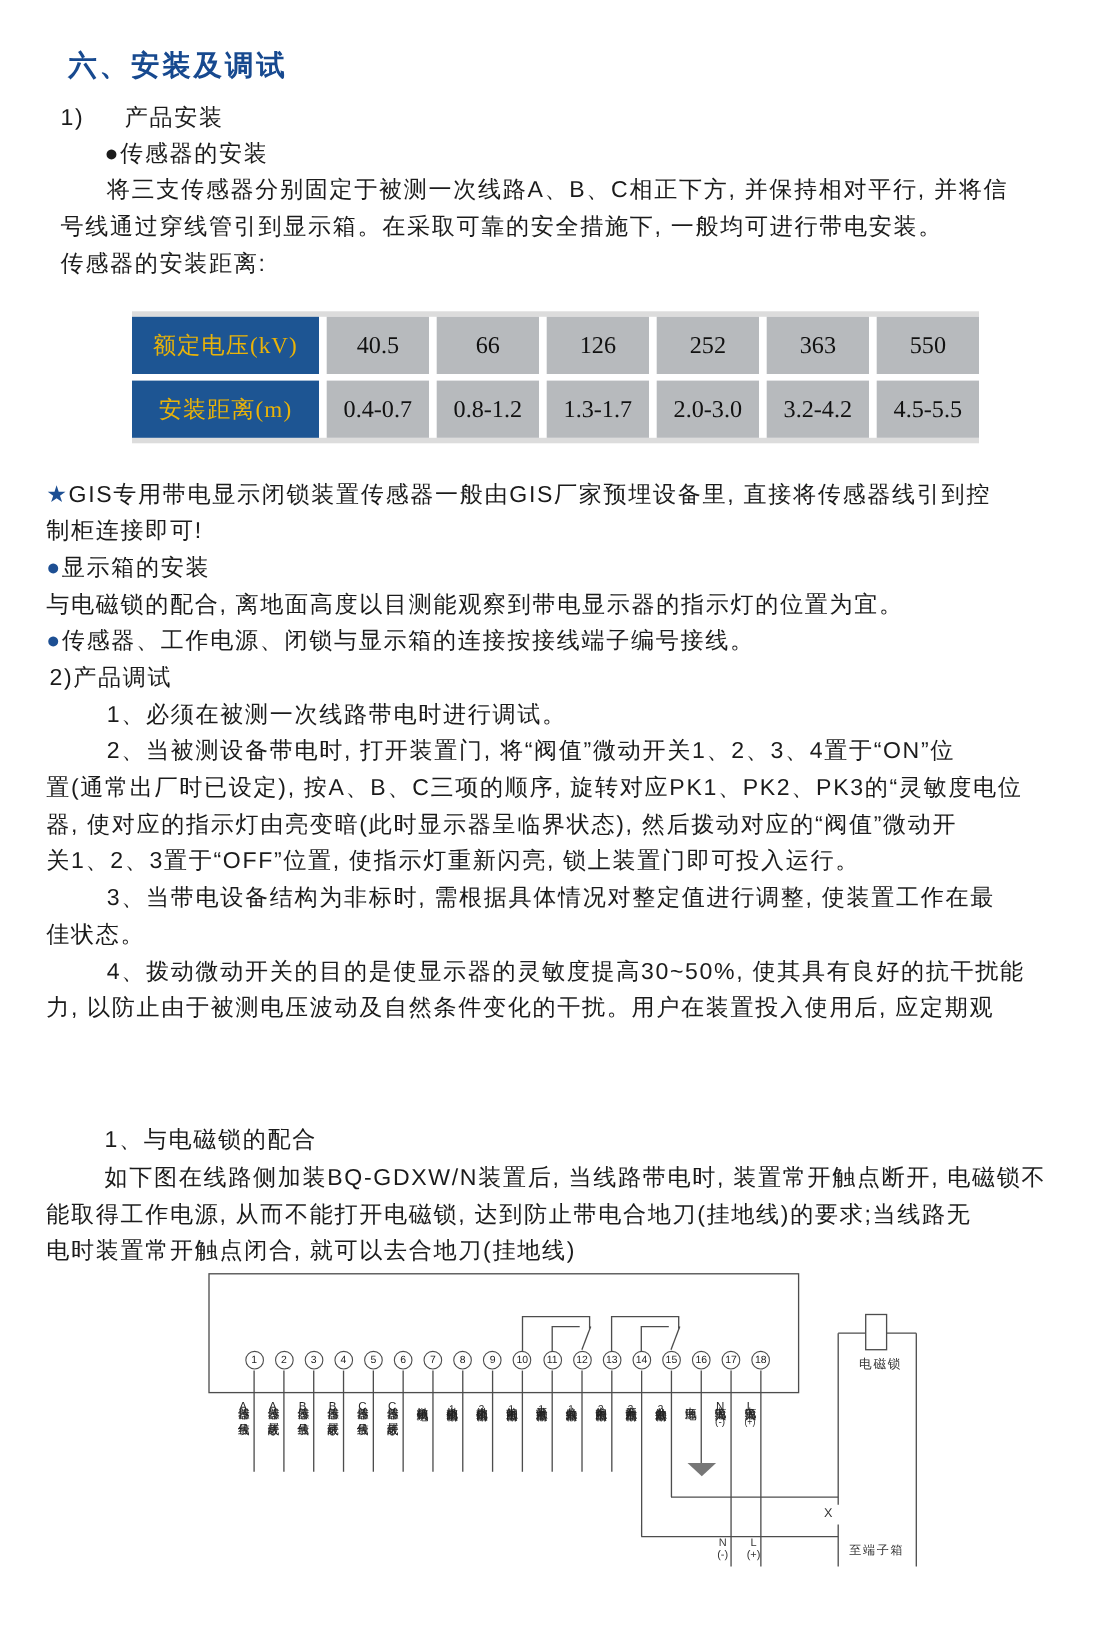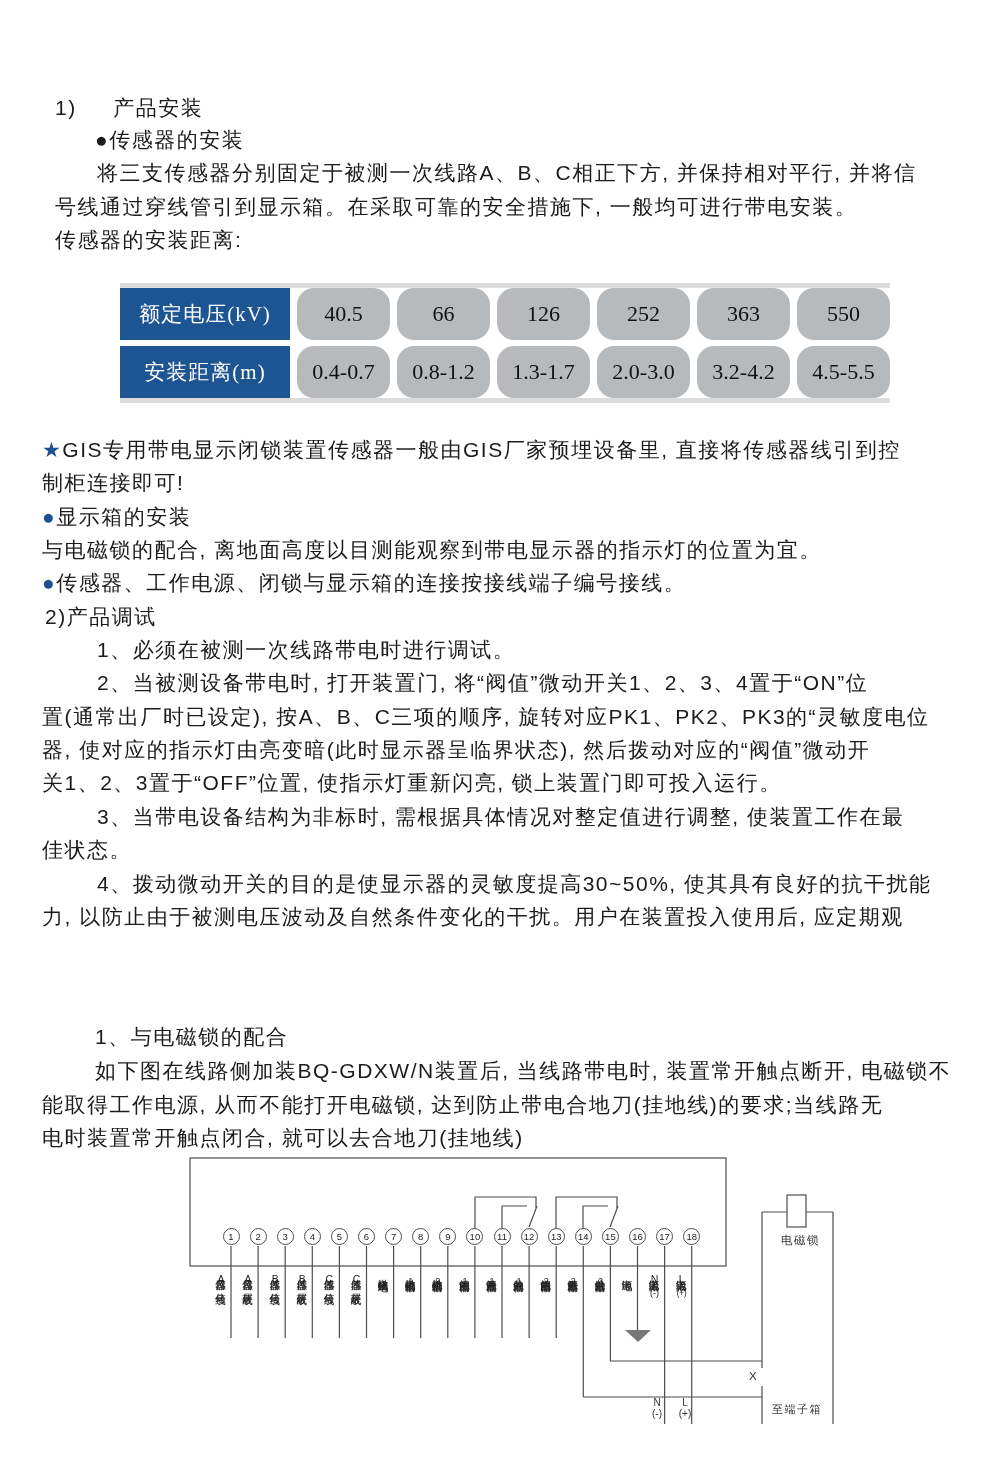--- a/index.html
+++ b/index.html
@@ -19,26 +19,26 @@
   
   .vtable{
     position:absolute; left:120px; top:283px; width:770px;
     display:grid; grid-template-columns:170px repeat(6,93px);
     grid-auto-rows:52px; column-gap:7px; row-gap:6px;
     font-family:"Liberation Serif", serif;
     border-top:5px solid #dcdcdc; border-bottom:5px solid #dcdcdc;
     padding:0; box-sizing:content-box;
   }
   .vtable .hc{
-    background:#1d5593; color:#ffffff; display:flex; align-items:center;
+    background:#1d5593; color:#eab308; display:flex; align-items:center;
     justify-content:center; font-size:21px; letter-spacing:1px;
   }
   .vtable .vc{
     background:#b7babd; color:#111; display:flex; align-items:center;
-    justify-content:center; font-size:22px;border-radius:17px;
+    justify-content:center; font-size:22px;
   }
   
   .wires{ position:absolute; left:0; top:0; pointer-events:none; }
   .tcircle{
     position:absolute; top:1228px; width:15px; height:15px;
     border:1px solid #4d4d4d; border-radius:50%; background:#fff;
     font-size:9.5px; line-height:15px; text-align:center; color:#222;
   }
   .tlabel{
     position:absolute; top:1271px; writing-mode:vertical-rl;
@@ -47,20 +47,21 @@
   }
   .tsub{ text-combine-upright:all; font-size:9px; margin-top:2px; }
   .dlab{ position:absolute; font-size:11.5px; color:#333; letter-spacing:1.5px; white-space:pre; }
   .dlab2{ position:absolute; font-size:10px; color:#333; text-align:center; width:22px; line-height:11px; white-space:pre-line; }
 </style>
 </head>
 <body>
 
 <div class="page">
 
+  <div class="h1" style="left:62px;top:42px">六、安装及调试</div>
 
   <div class="bl" style="left:55px;top:95px">1)     产品安装</div>
   <div class="bl" style="left:95px;top:127px">●传感器的安装</div>
   <div class="bl" style="left:97px;top:160px">将三支传感器分别固定于被测一次线路A、B、C相正下方, 并保持相对平行, 并将信</div>
   <div class="bl" style="left:55px;top:194px">号线通过穿线管引到显示箱。在采取可靠的安全措施下, 一般均可进行带电安装。</div>
   <div class="bl" style="left:55px;top:227px">传感器的安装距离:</div>
 
   <div class="vtable">
     <div class="hc">额定电压(kV)</div>
     <div class="vc">40.5</div>

